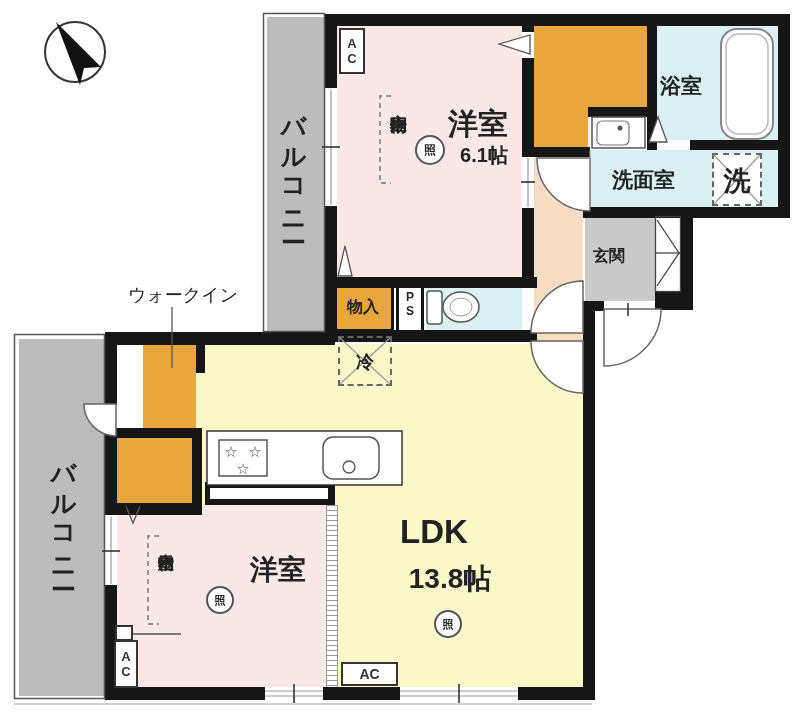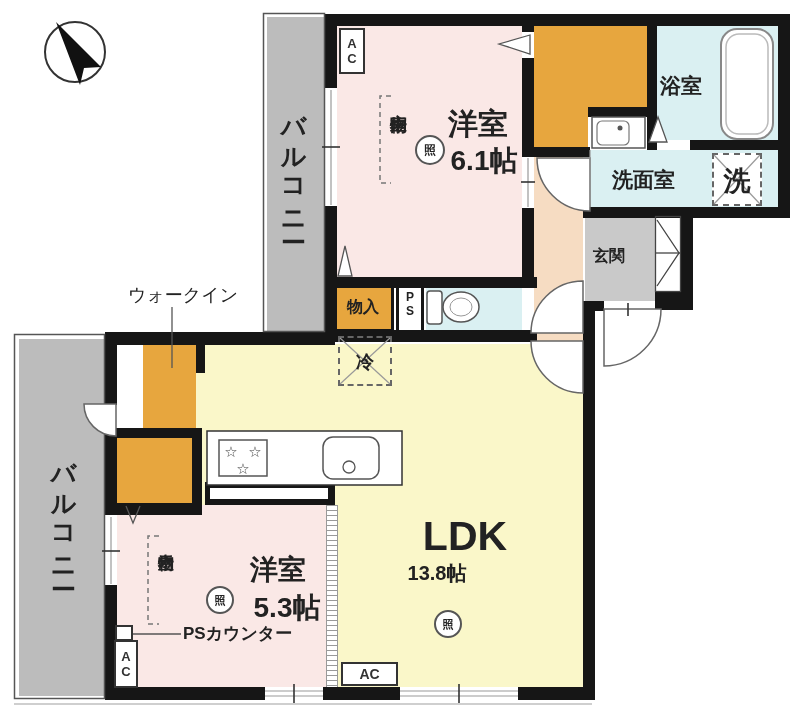--- a/index.html
+++ b/index.html
@@ -198,36 +198,34 @@
       <line x1="172" y1="307" x2="172" y2="368"></line>
       <line x1="181" y1="634" x2="133" y2="634"></line>
     </g>
   </svg>
 
   <div class="lbl vtext" style="left:278px;top:98px;font-size:25px;letter-spacing:4px;font-weight:700;">バルコニー</div>
   <div class="lbl vtext" style="left:48px;top:445px;font-size:25px;letter-spacing:4px;font-weight:700;">バルコニー</div>
 
   <div class="lbl vtext" style="left:387px;top:101px;font-size:17px;letter-spacing:1px;">室内物干</div>
   <div class="lbl center" style="left:422px;top:104px;width:112px;font-size:30px;">洋室</div>
-  <div class="lbl center" style="left:424px;top:142px;width:120px;font-size:28px;">6.1帖</div>
+  <div class="lbl center" style="left:424px;top:142px;width:120px;font-size:20px;">6.1帖</div>
   <div class="lightc" style="left:415px;top:135px;width:26px;height:26px;font-size:12px;">照</div>
 
   <div class="lbl" style="left:660px;top:72px;font-size:21px;">浴室</div>
   <div class="lbl" style="left:612px;top:166px;font-size:21px;">洗面室</div>
   <div class="lbl center" style="left:712px;top:163px;width:50px;font-size:27px;">洗</div>
   <div class="lbl" style="left:593px;top:246px;font-size:16px;">玄関</div>
   <div class="lbl center" style="left:332px;top:297px;width:62px;font-size:16px;">物入</div>
   <div class="lbl vtext" style="left:403px;top:290px;font-size:12px;">PS</div>
 
   <div class="lbl" style="left:128px;top:283px;font-size:18px;font-weight:400;">ウォークイン</div>
   <div class="lbl center" style="left:338px;top:350px;width:54px;font-size:18px;">冷</div>
 
   <div class="lbl vtext" style="left:155px;top:540px;font-size:16px;letter-spacing:1px;">室内物干</div>
   <div class="lbl center" style="left:218px;top:551px;width:120px;font-size:28px;">洋室</div>
-  <div class="lbl center" style="left:224px;top:589px;width:126px;font-size:28px;">5.3帖</div>
   <div class="lightc" style="left:206px;top:586px;width:24px;height:24px;font-size:11px;">照</div>
-  <div class="lbl" style="left:183px;top:622px;font-size:17px;">PSカウンター</div>
-
-  <div class="lbl center" style="left:410px;top:513px;width:110px;font-size:41px;">LDK</div>
-  <div class="lbl center" style="left:372px;top:560px;width:130px;font-size:20px;">13.8帖</div>
+
+  <div class="lbl center" style="left:379px;top:513px;width:110px;font-size:33px;">LDK</div>
+  <div class="lbl center" style="left:385px;top:560px;width:130px;font-size:28px;">13.8帖</div>
   <div class="lightc" style="left:434px;top:610px;width:24px;height:24px;font-size:11px;">照</div>
 
 </div>
 
 </body></html>

